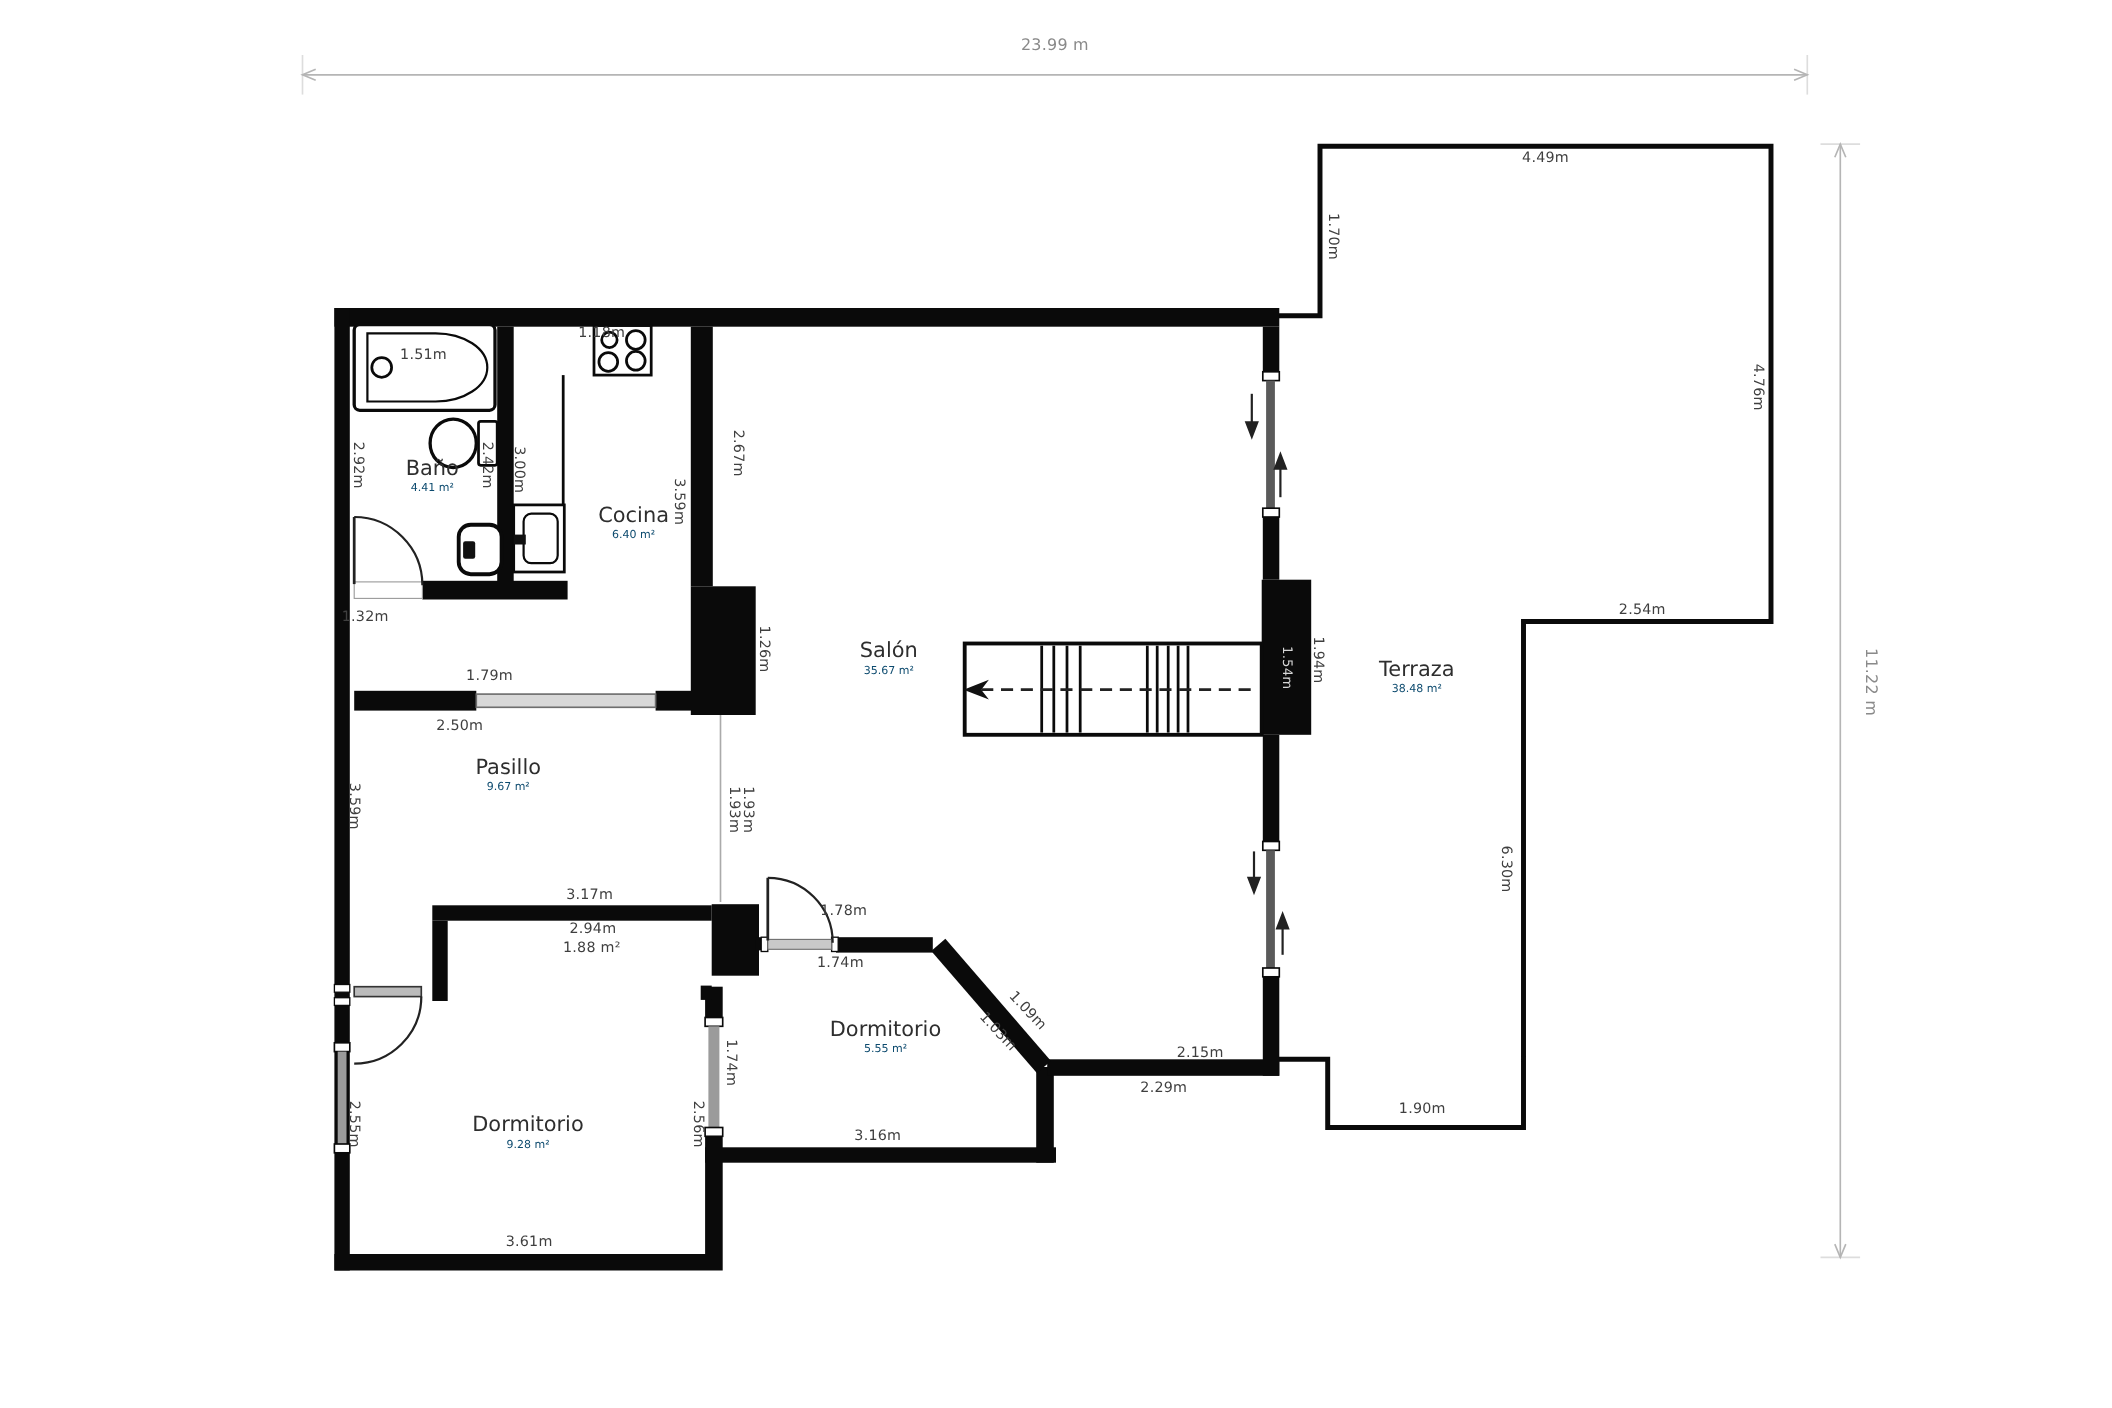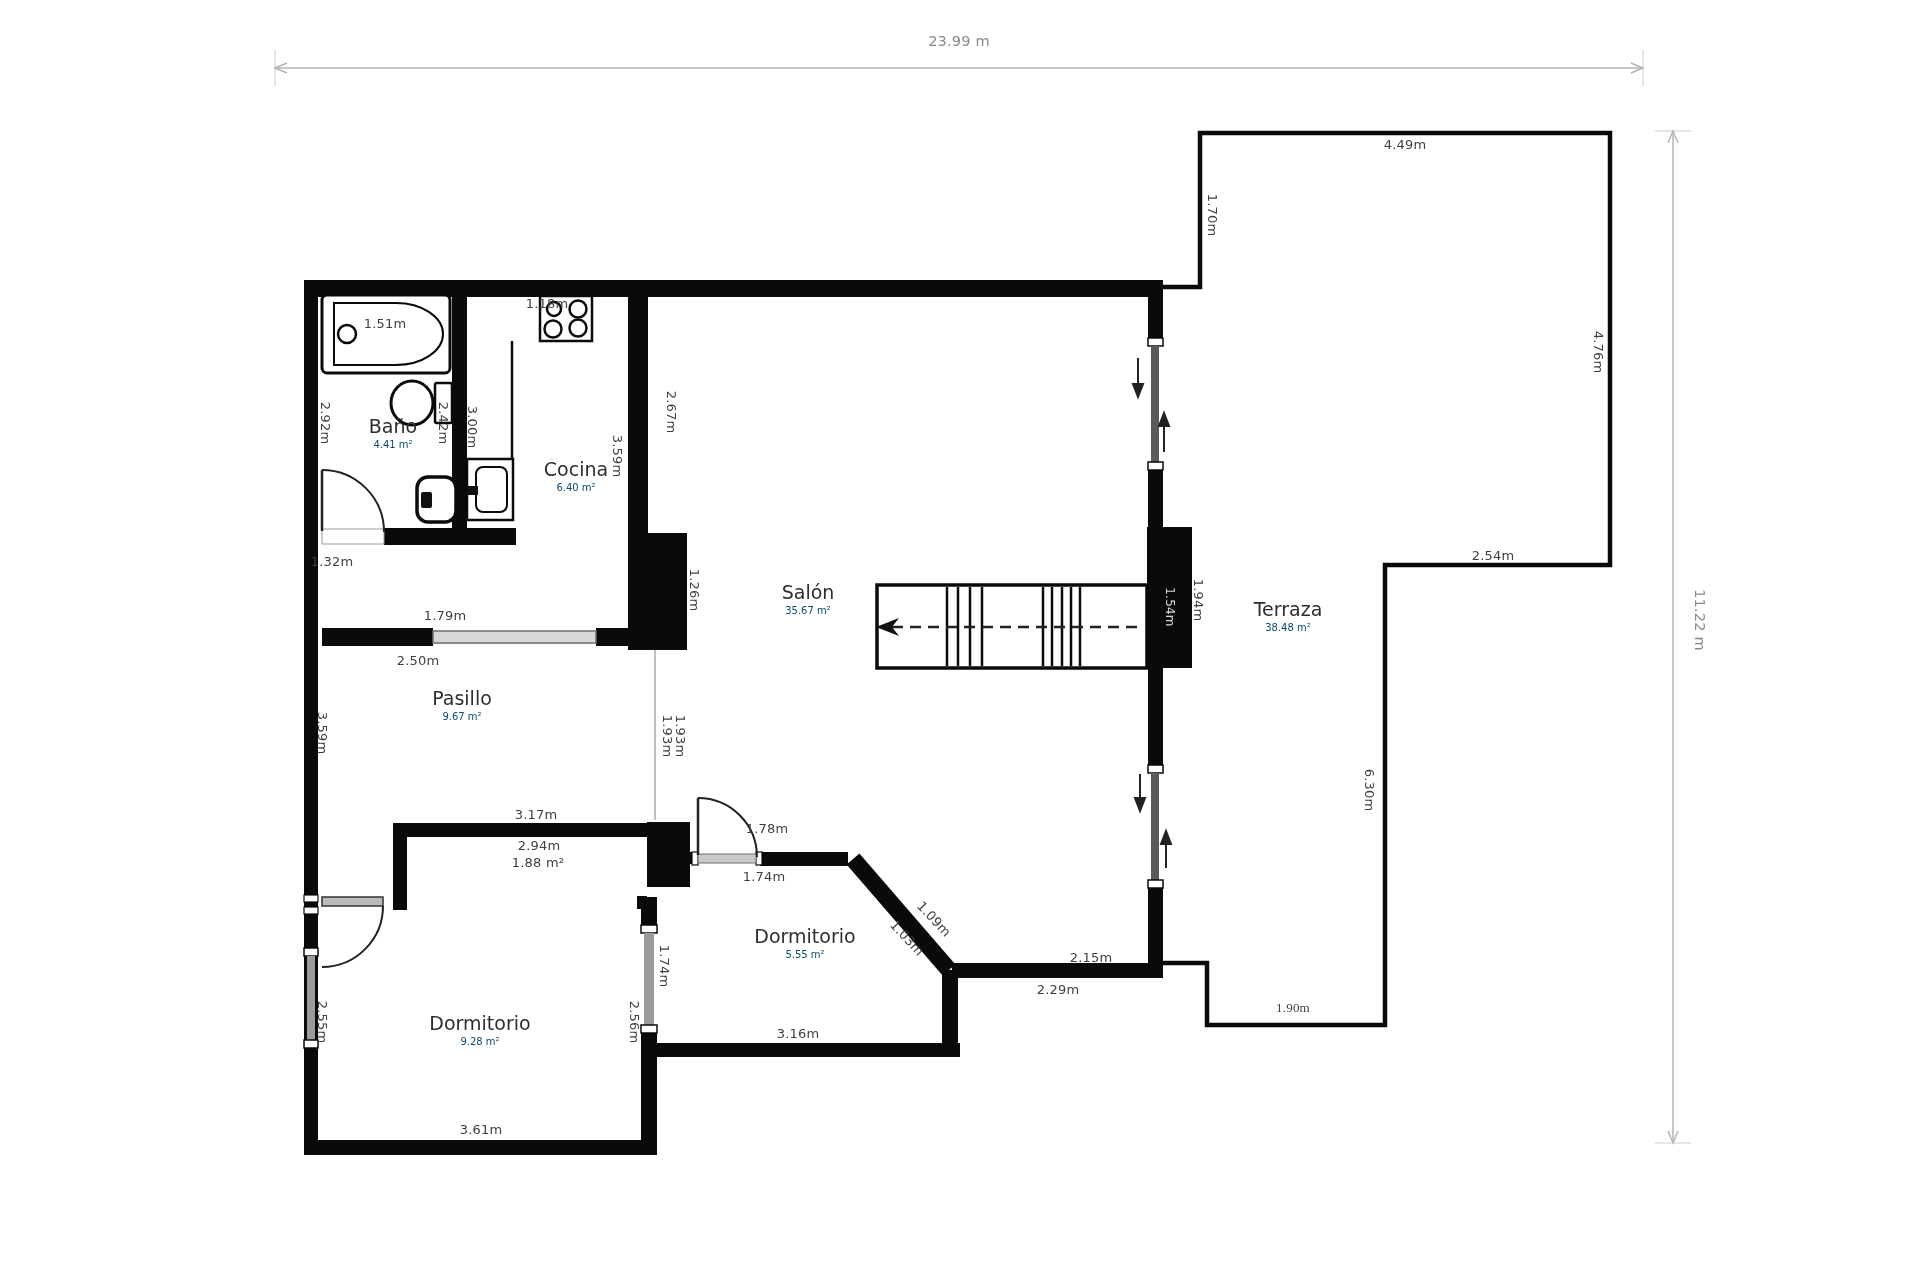--- a/index.html
+++ b/index.html
@@ -211,21 +211,21 @@
       <div class="mlabel" style="left: 634px; top: 1022px; transform: translate(-50%, -50%) rotate(90deg);">2.56m</div>
       <div class="mlabel" style="left: 322px; top: 1022px; transform: translate(-50%, -50%) rotate(90deg);">2.55m</div>
       <div class="mlabel" style="left: 481px; top: 1129px; transform: translate(-50%, -50%) rotate(0deg);">3.61m</div>
       <div class="mlabel" style="left: 1198px; top: 600px; transform: translate(-50%, -50%) rotate(90deg);">1.94m</div>
       <div class="mlabel" style="left: 1170px; top: 607px; transform: translate(-50%, -50%) rotate(90deg); color: rgb(214, 214, 214); font-size: 12px;">1.54m</div>
       <div class="mlabel" style="left: 1405px; top: 144px; transform: translate(-50%, -50%) rotate(0deg);">4.49m</div>
       <div class="mlabel" style="left: 1212px; top: 215px; transform: translate(-50%, -50%) rotate(90deg);">1.70m</div>
       <div class="mlabel" style="left: 1598px; top: 352px; transform: translate(-50%, -50%) rotate(90deg);">4.76m</div>
       <div class="mlabel" style="left: 1493px; top: 555px; transform: translate(-50%, -50%) rotate(0deg);">2.54m</div>
       <div class="mlabel" style="left: 1369px; top: 790px; transform: translate(-50%, -50%) rotate(90deg);">6.30m</div>
-      <div class="mlabel" style="left: 1293px; top: 1008px; transform: translate(-50%, -50%) rotate(0deg); font-family: Liberation Serif, serif;">1.90m</div>
+      <div class="mlabel" style="left: 1293px; top: 1008px; transform: translate(-50%, -50%) rotate(0deg);">1.90m</div>
       <div class="room" style="left: 393px; top: 432px;">
         <div class="rname">Baño</div>
         <div class="rarea">4.41 m²</div>
       </div>
       <div class="room" style="left: 576px; top: 447px; margin-top: 28px;">
         <div class="rname">Cocina</div>
         <div class="rarea">6.40 m²</div>
       </div>
       <div class="room" style="left: 808px; top: 598px;">
         <div class="rname">Salón</div>

